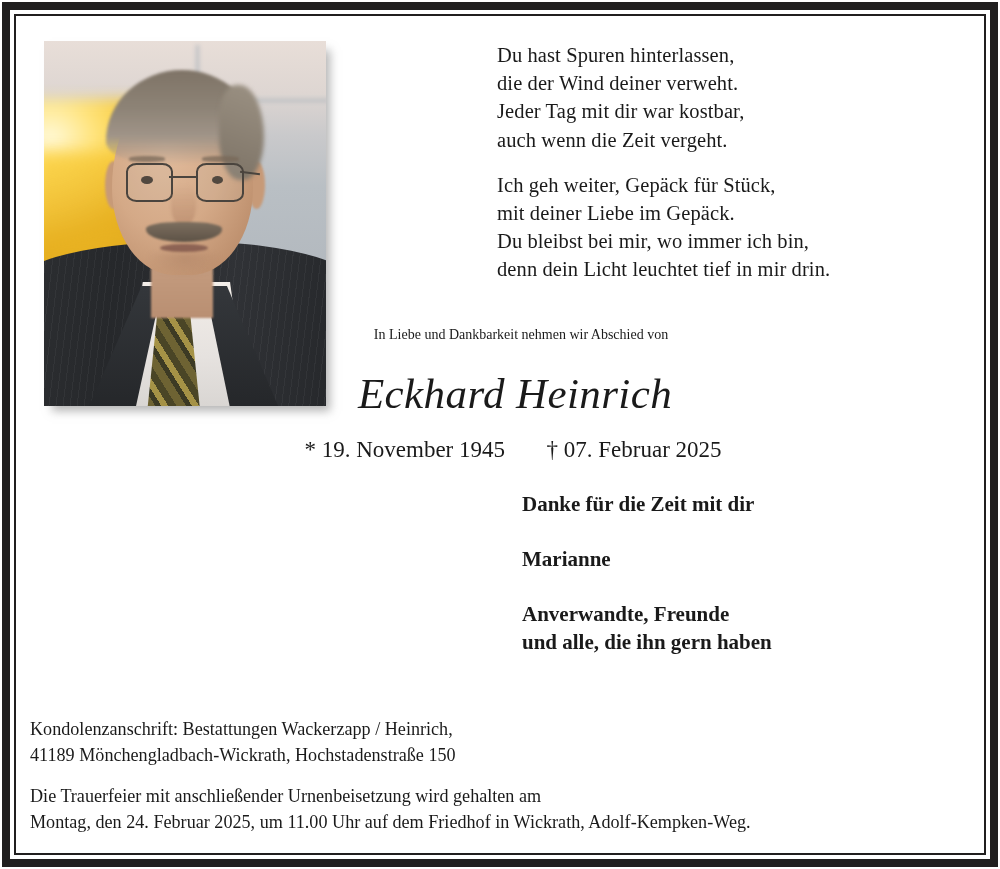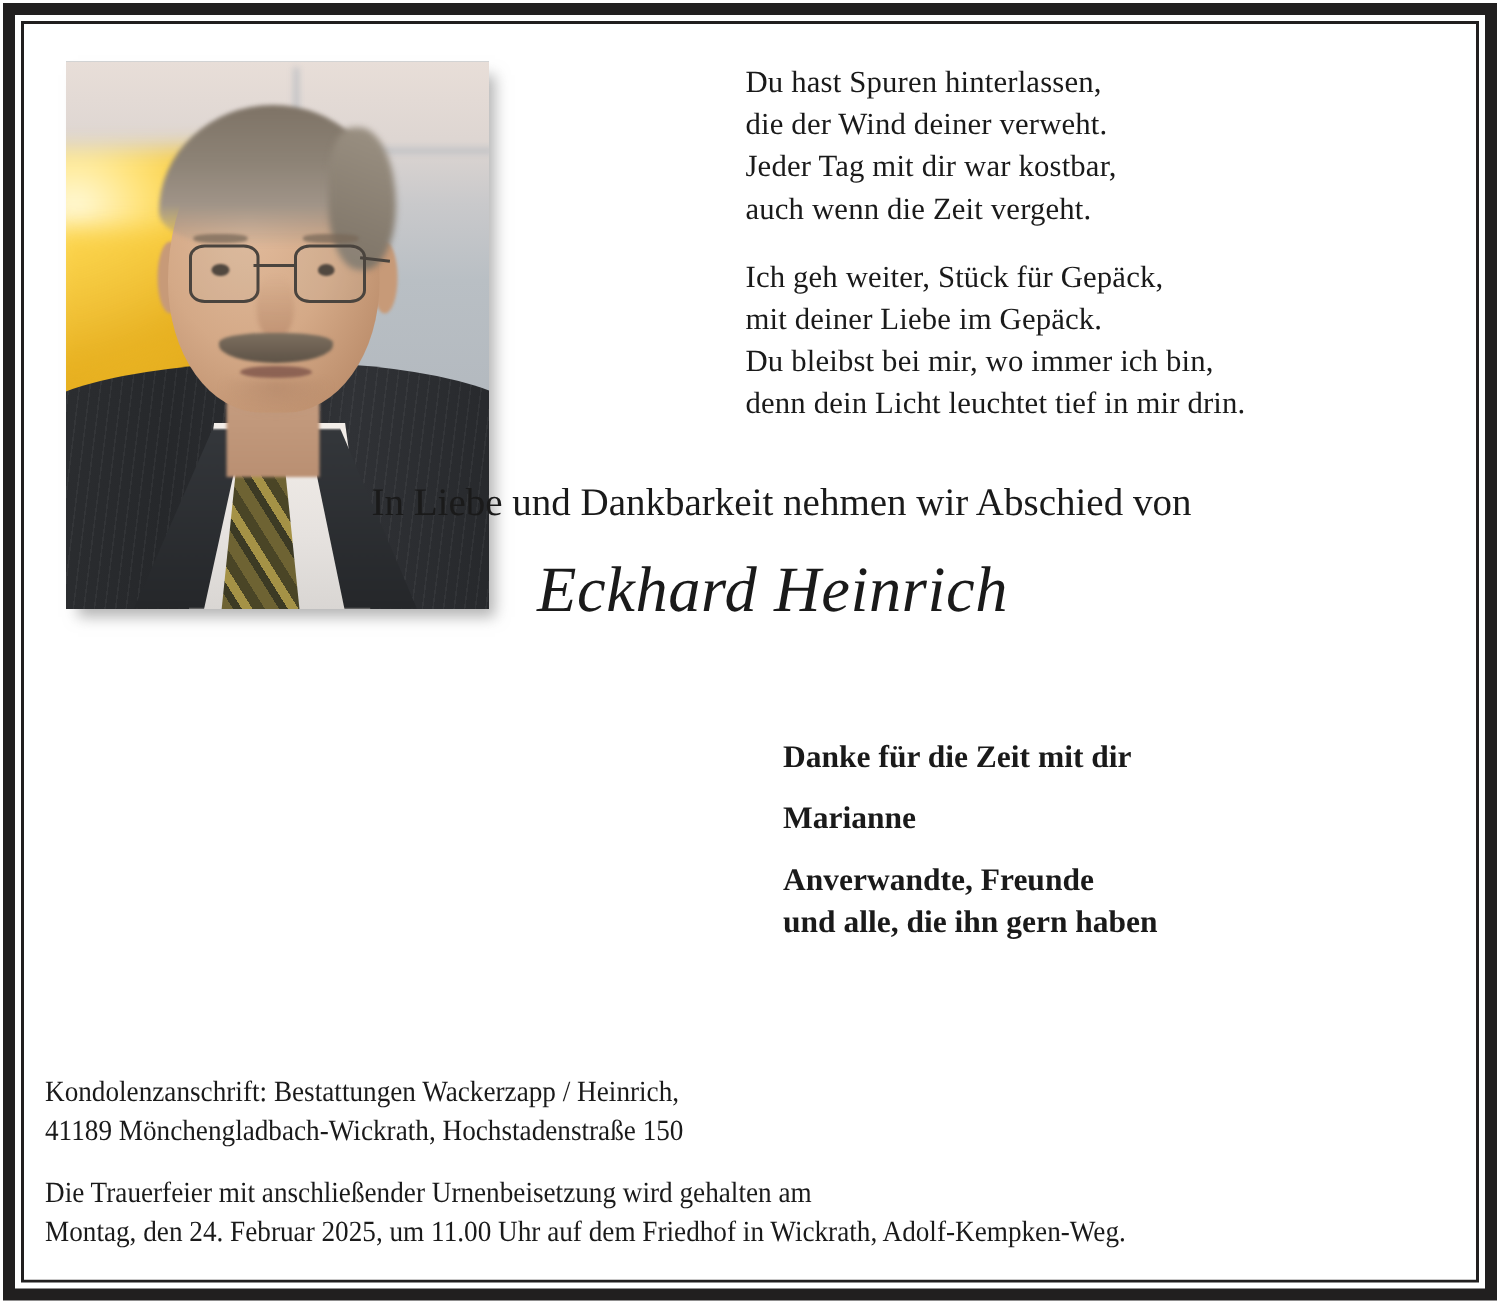--- a/index.html
+++ b/index.html
@@ -286,21 +286,21 @@
     letter-spacing: .1px;
   }
   .poem .stanza + .stanza { margin-top: 17px; }
   .poem p { margin: 0; white-space: pre-line; }
 
   .lead {
     position: absolute;
     left: 0; right: 0;
     top: 306px;
     text-align: center;
-    font-size: 26px;
+    font-size: 14px;
     line-height: 26px;
     padding-left: 26px;
     margin-left: 16px;
   }
   .name {
     position: absolute;
     left: 0; right: 0;
     top: 352px;
     text-align: center;
     font-style: italic;
@@ -321,21 +321,21 @@
   .dates .gap { display: inline-block; width: 30px; }
 
   .thanks {
     position: absolute;
     left: 506px;
     top: 474px;
     width: 430px;
     font-size: 21px;
     line-height: 28px;
   }
-  .thanks .group + .group { margin-top: 13px; }
+  .thanks .group + .group { margin-top: 27px; }
   .thanks p { margin: 0; white-space: pre-line; font-weight: bold; }
 
   
   .footer {
     position: absolute;
     left: 14px;
     top: 700px;
     width: 900px;
     font-family: "Liberation Serif", "DejaVu Serif", serif;
     font-size: 19.5px;
@@ -387,31 +387,36 @@
         </div>
 
         <div class="poem">
           <div class="stanza">
             <p>Du hast Spuren hinterlassen,
 die der Wind deiner verweht.
 Jeder Tag mit dir war kostbar,
 auch wenn die Zeit vergeht.</p>
           </div>
           <div class="stanza">
-            <p>Ich geh weiter, Stück für Gepäck,
+            <p>Ich geh weiter, Gepäck für Stück,
 mit deiner Liebe im Gepäck.
 Du bleibst bei mir, wo immer ich bin,
 denn dein Licht leuchtet tief in mir drin.</p>
           </div>
         </div>
 
         <div class="lead">In Liebe und Dankbarkeit nehmen wir Abschied von</div>
 
         <div class="name">Eckhard Heinrich</div>
 
+        <div class="dates">
+          <span>* 19. November 1945</span>
+          <span class="gap"></span>
+          <span>† 07. Februar 2025</span>
+        </div>
 
         <div class="thanks">
           <div class="group">
             <p>Danke für die Zeit mit dir</p>
           </div>
           <div class="group">
             <p>Marianne</p>
           </div>
           <div class="group">
             <p>Anverwandte, Freunde

